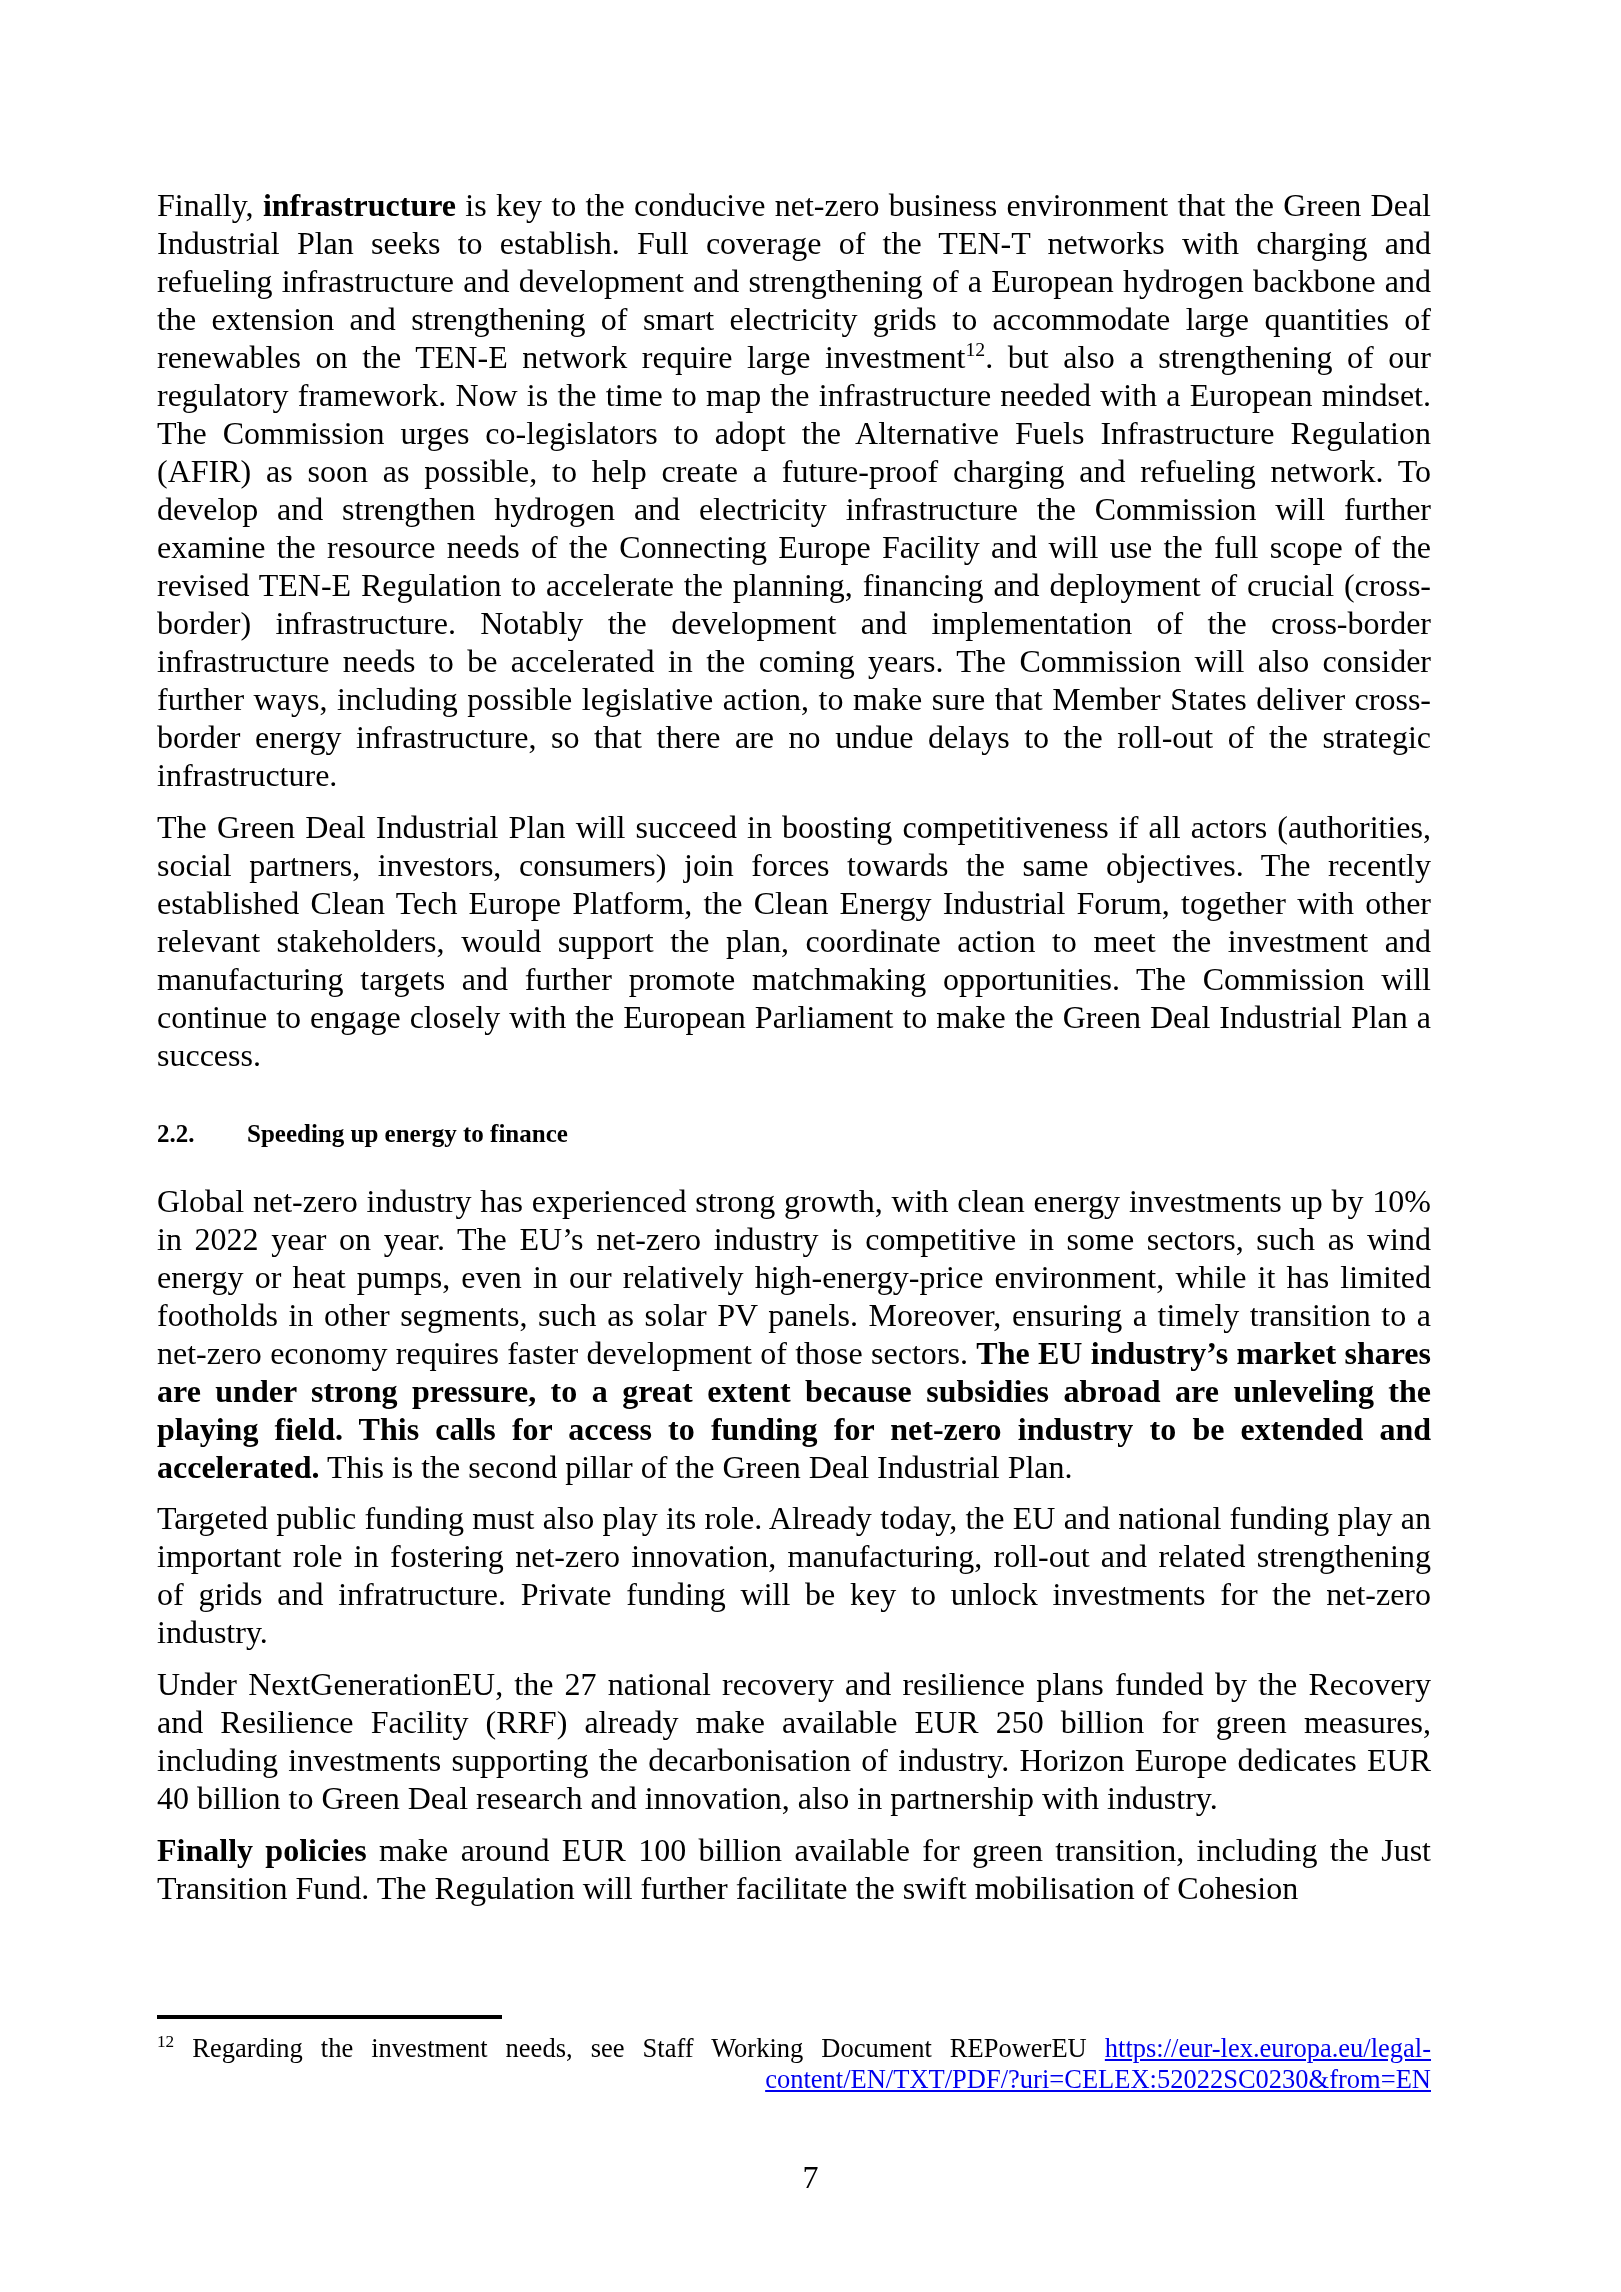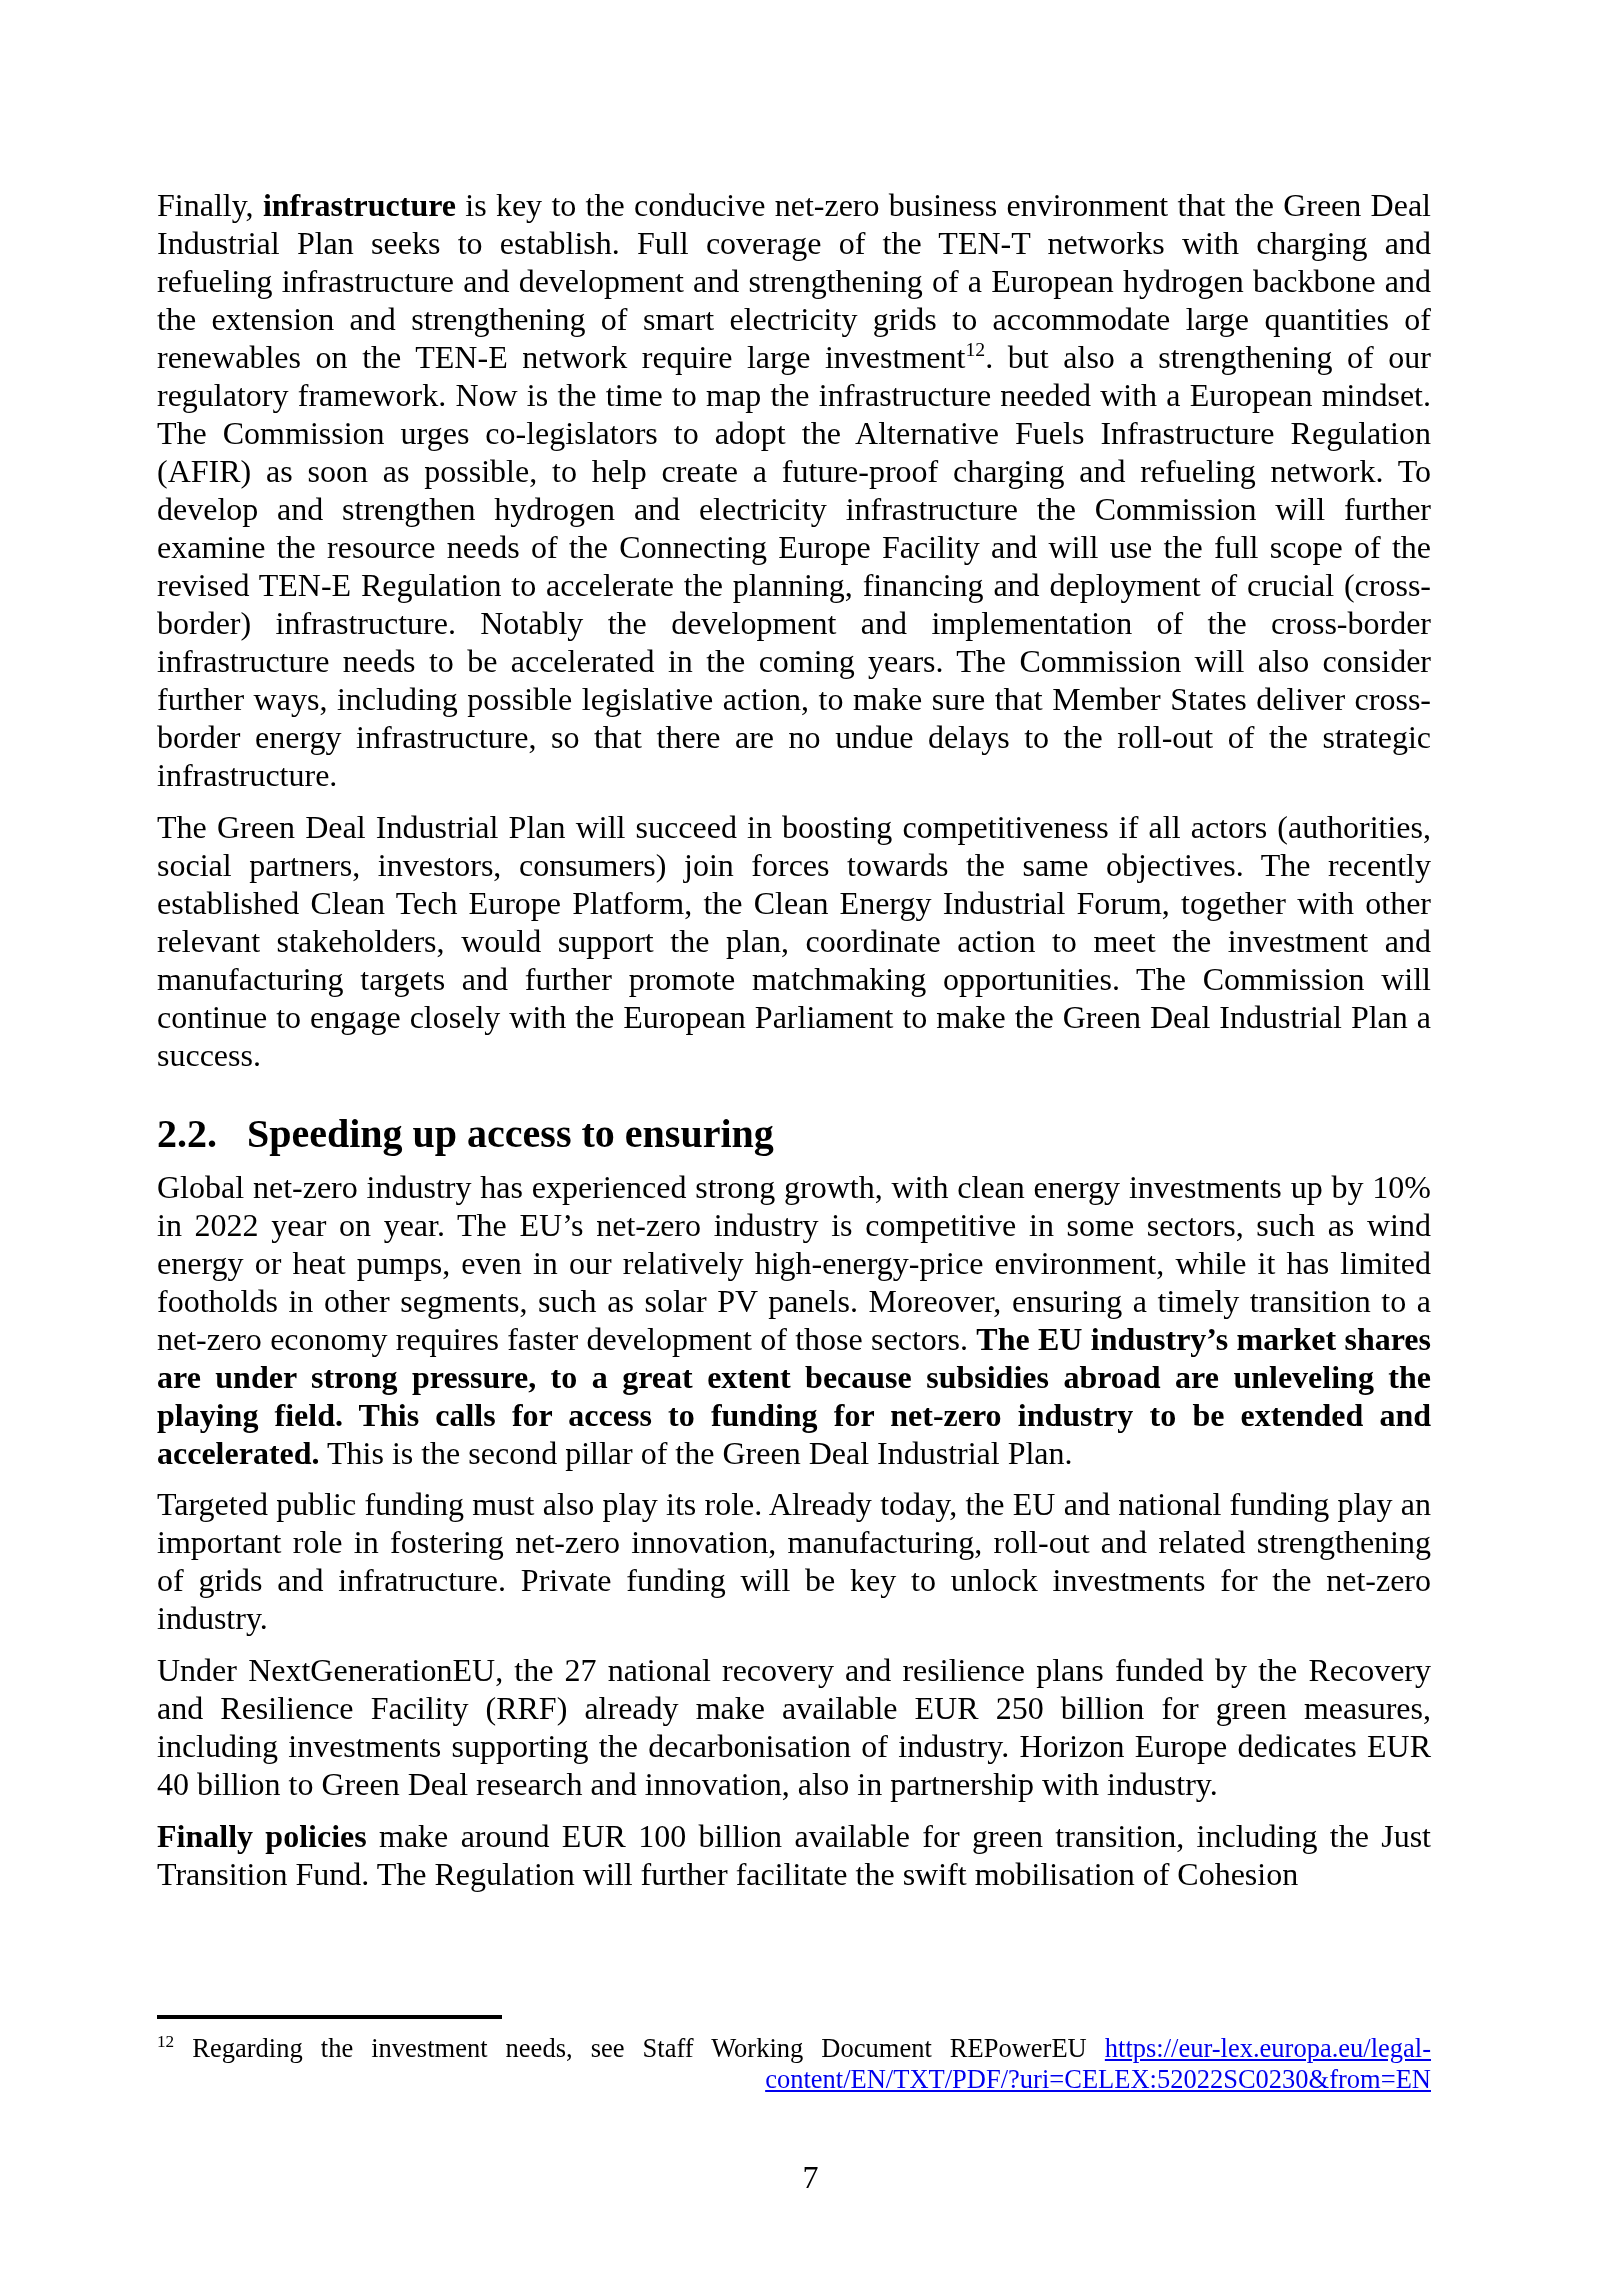--- a/index.html
+++ b/index.html
@@ -28,25 +28,25 @@
     margin-bottom: 13.7px;
   }
   .bold { font-weight: bold; }
   .para sup.fnref {
     font-size: 62%;
     vertical-align: super;
     line-height: 0;
   }
   .heading {
     display: flex;
-    font-size: 40px;
+    font-size: 25px;
     font-weight: bold;
     line-height: 38px;
     margin-top: 41px;
-    margin-bottom: 15px;
+    margin-bottom: 29px;
   }
   .h-num { flex: none; width: 90px; }
   .footnote-area {
     position: absolute;
     left: 157px; top: 2015px;
     width: 1274px;
   }
   .footnote-rule {
     width: 345px; height: 3.9px;
     background: #000000;
@@ -84,21 +84,21 @@
 <body>
 
 <div class="page">
 
   <div class="content">
     <div id="body-blocks">
         <p class="para"><span>Finally, </span><span class="bold">infrastructure</span><span> is key to the conducive net-zero business environment that the Green Deal Industrial Plan seeks to establish. Full coverage of the TEN-T networks with charging and refueling infrastructure and development and strengthening of a European hydrogen backbone and the extension and strengthening of smart electricity grids to accommodate large quantities of renewables on the TEN-E network require large investment</span><sup class="fnref">12</sup><span>. but also a strengthening of our regulatory framework. Now is the time to map the infrastructure needed with a European mindset. The Commission urges co-legislators to adopt the Alternative Fuels Infrastructure Regulation (AFIR) as soon as possible, to help create a future-proof charging and refueling network. To develop and strengthen hydrogen and electricity infrastructure the Commission will further examine the resource needs of the Connecting Europe Facility and will use the full scope of the revised TEN-E Regulation to accelerate the planning, financing and deployment of crucial (cross-border) infrastructure. Notably the development and implementation of the cross-border infrastructure needs to be accelerated in the coming years. The Commission will also consider further ways, including possible legislative action, to make sure that Member States deliver cross-border energy infrastructure, so that there are no undue delays to the roll-out of the strategic infrastructure.</span></p>
         <p class="para"><span>The Green Deal Industrial Plan will succeed in boosting competitiveness if all actors (authorities, social partners, investors, consumers) join forces towards the same objectives. The recently established Clean Tech Europe Platform, the Clean Energy Industrial Forum, together with other relevant stakeholders, would support the plan, coordinate action to meet the investment and manufacturing targets and further promote matchmaking opportunities. The Commission will continue to engage closely with the European Parliament to make the Green Deal Industrial Plan a success.</span></p>
         <div class="heading">
           <span class="h-num">2.2.</span>
-          <span class="h-title">Speeding up access to ensuring</span>
+          <span class="h-title">Speeding up energy to finance</span>
         </div>
         <p class="para"><span>Global net-zero industry has experienced strong growth, with clean energy investments up by 10% in 2022 year on year. The EU’s net-zero industry is competitive in some sectors, such as wind energy or heat pumps, even in our relatively high-energy-price environment, while it has limited footholds in other segments, such as solar PV panels. Moreover, ensuring a timely transition to a net-zero economy requires faster development of those sectors. </span><span class="bold">The EU industry’s market shares are under strong pressure, to a great extent because subsidies abroad are unleveling the playing field. This calls for access to funding for net-zero industry to be extended and accelerated.</span><span> This is the second pillar of the Green Deal Industrial Plan.</span></p>
         <p class="para"><span>Targeted public funding must also play its role. Already today, the EU and national funding play an important role in fostering net-zero innovation, manufacturing, roll-out and related strengthening of grids and infratructure. Private funding will be key to unlock investments for the net-zero industry.</span></p>
         <p class="para"><span>Under NextGenerationEU, the 27 national recovery and resilience plans funded by the Recovery and Resilience Facility (RRF) already make available EUR 250 billion for green measures, including investments supporting the decarbonisation of industry. Horizon Europe dedicates EUR 40 billion to Green Deal research and innovation, also in partnership with industry.</span></p>
         <p class="para"><span class="bold">Finally policies</span><span> make around EUR 100 billion available for green transition, including the Just Transition Fund. The Regulation will further facilitate the swift mobilisation of Cohesion</span></p>
       </div>
   </div>
 
   <div class="footnote-area">
     <div class="footnote-rule"></div>

